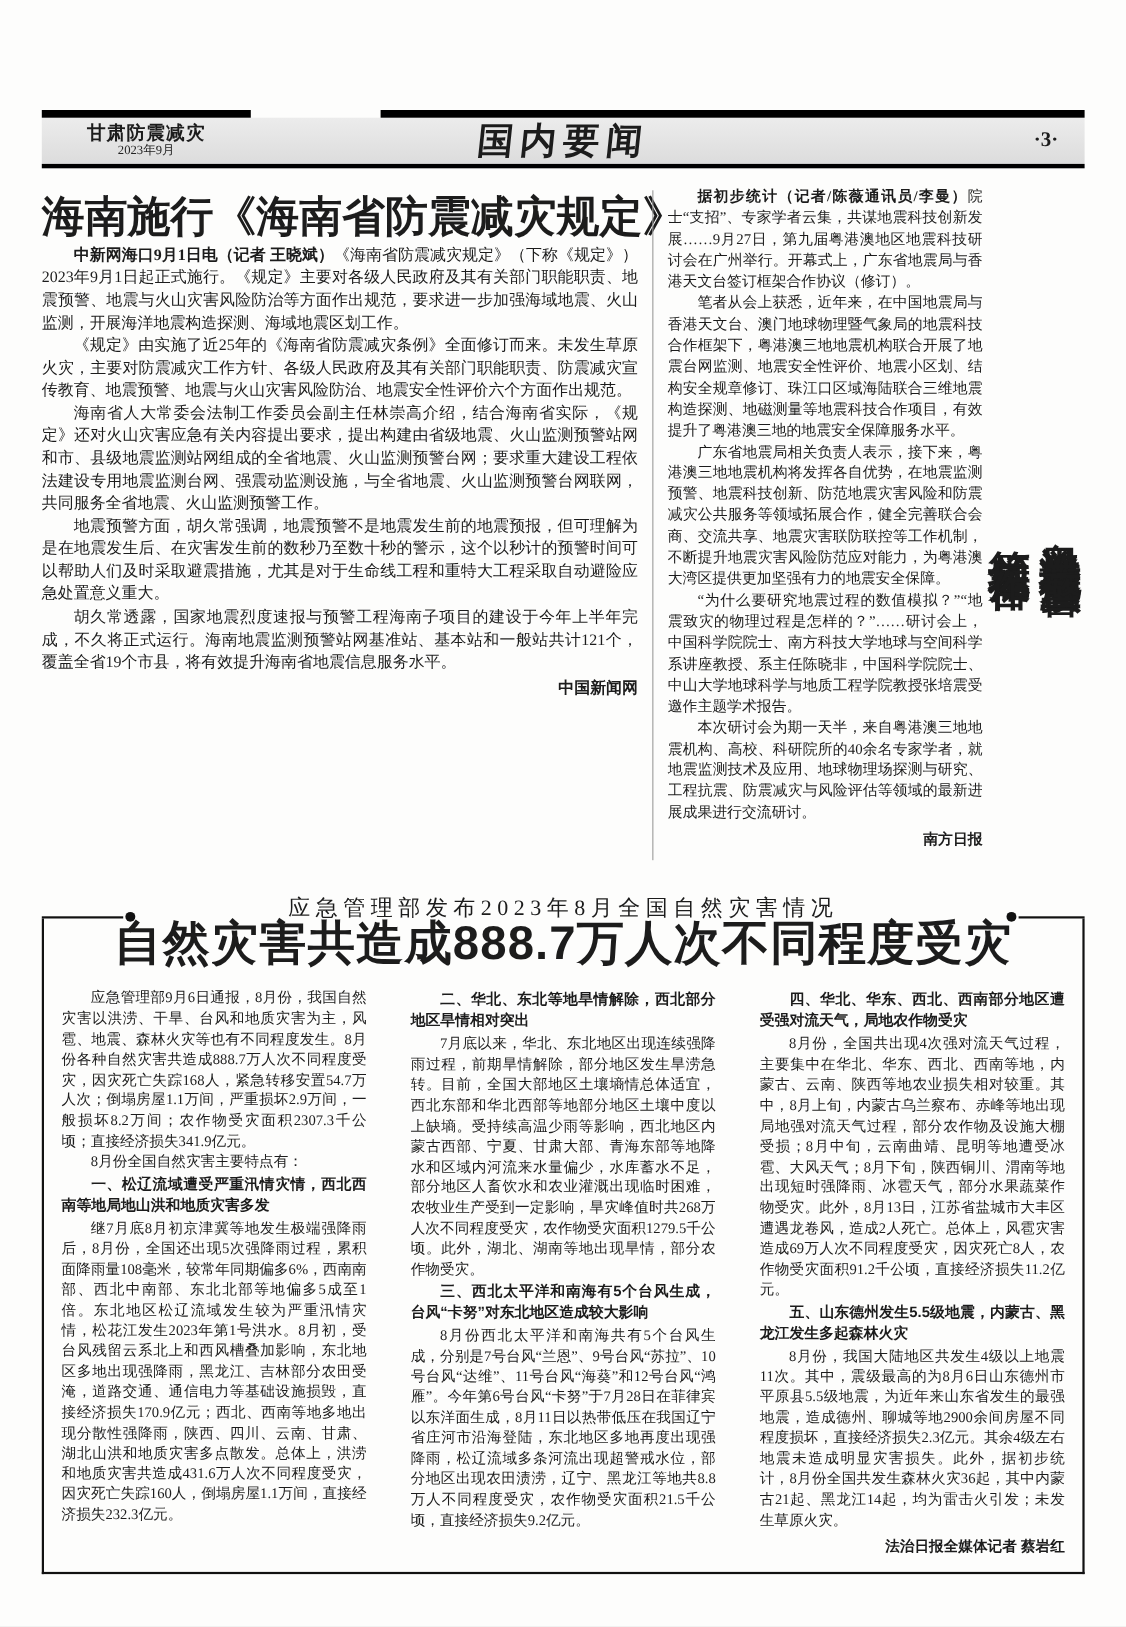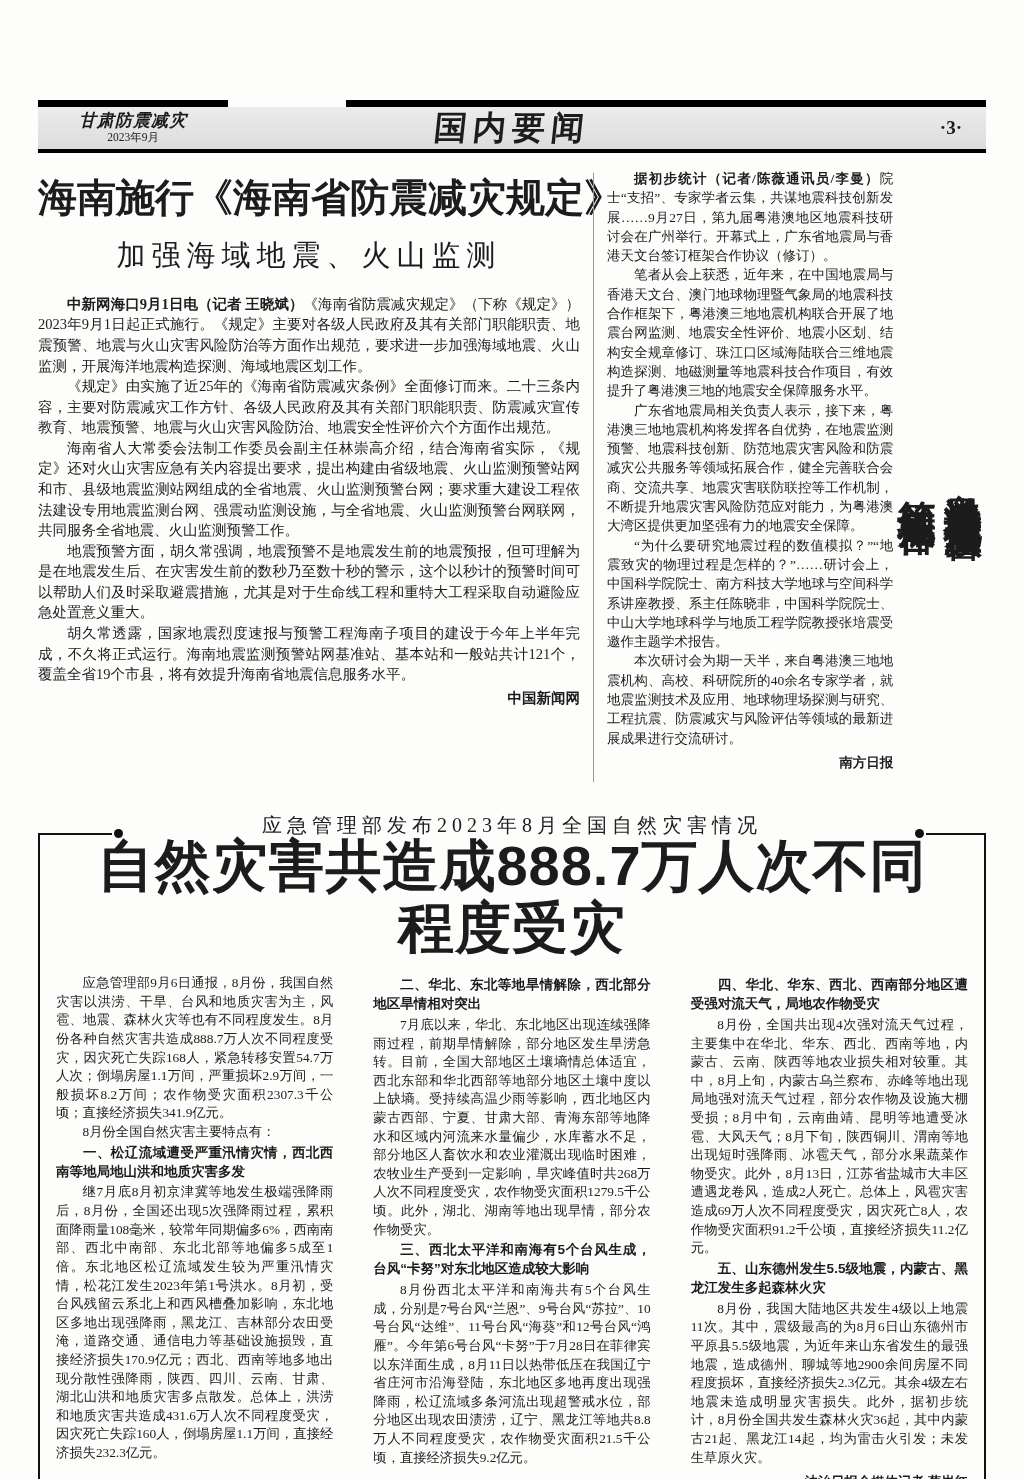--- a/index.html
+++ b/index.html
@@ -18,21 +18,21 @@
   .bar.b1 { width: 20%; }
   .hdr-topbars .gap { width: 12.5%; }
   .bar.b2 { flex: 1; }
   .hdr-band {
     background: linear-gradient(#ececec, #dcdcdc);
     border-bottom: 4px solid #000;
     display: flex; align-items: center;
     height: 46px; padding: 0 10px;
   }
   .masthead { width: 170px; text-align: center; line-height: 1.1; }
-  .masthead .mh-title { font-weight: bold; font-style: italic; font-size: 17px; letter-spacing: 1px; }
+  .masthead .mh-title { font-weight: bold; font-size: 17px; letter-spacing: 1px; }
   .masthead .mh-date { font-size: 11.5px; color: #222; }
   .section-title {
     flex: 1; text-align: center; font-size: 33px; font-weight: bold;
     font-family: "Liberation Sans", sans-serif;
     transform: skewX(-6deg); letter-spacing: 6px;
   }
   .page-no { width: 170px; text-align: right; font-size: 19px; font-weight: bold; padding-right: 14px; }
 
   
   .top-row { display: flex; margin-top: 16px; min-height: 625px; }
@@ -68,21 +68,21 @@
   }
   .art3-box { border: 2px solid #111; border-top: none; position: relative; padding: 0 16px 14px 16px; }
   .rule-seg { position: absolute; top: -2px; height: 2px; background: #111; }
   .rule-seg.left { left: -2px; width: 74px; }
   .rule-seg.right { right: -2px; width: 60px; }
   .rule-dot { position: absolute; top: -6px; width: 9px; height: 9px; border-radius: 50%; background: #111; }
   .rule-dot.left { left: 74px; }
   .rule-dot.right { right: 60px; }
   .art3 h2.main-headline {
     font-family: "Liberation Sans", sans-serif;
-    text-align: center; font-size: 56px; font-weight: bold;
+    text-align: center; font-size: 43px; font-weight: bold;
     letter-spacing: 1px; margin: -14px 40px 16px 40px; line-height: 1.1;
   }
   .art3-cols { display: flex; gap: 40px; }
   .art3-col { flex: 1; }
   .art3-col p { font-size: 13.3px; line-height: 1.4; text-align: justify; text-indent: 2em; }
   .art3-col p.sec-head { font-weight: bold; font-family: "Liberation Sans", sans-serif; font-size: 13.5px; margin: 2px 0; }
 </style>
 </head>
 <body>
 
@@ -101,24 +101,23 @@
       </div>
       <div class="section-title">国内要闻</div>
       <div class="page-no">·3·</div>
     </div>
   </div>
 
   <div class="top-row">
 
     <div class="art1">
       <h1>海南施行《海南省防震减灾规定》</h1>
-      <h2>加强海域地震、火山监测</h2>
       <div class="body">
         <p><span class="lead-bold">中新网海口9月1日电（记者 王晓斌）</span><span>《海南省防震减灾规定》（下称《规定》）2023年9月1日起正式施行。《规定》主要对各级人民政府及其有关部门职能职责、地震预警、地震与火山灾害风险防治等方面作出规范，要求进一步加强海域地震、火山监测，开展海洋地震构造探测、海域地震区划工作。</span></p>
-        <p>《规定》由实施了近25年的《海南省防震减灾条例》全面修订而来。二十三条内容，主要对防震减灾工作方针、各级人民政府及其有关部门职能职责、防震减灾宣传教育、地震预警、地震与火山灾害风险防治、地震安全性评价六个方面作出规范。</p>
+        <p>《规定》由实施了近25年的《海南省防震减灾条例》全面修订而来。未发生草原火灾，主要对防震减灾工作方针、各级人民政府及其有关部门职能职责、防震减灾宣传教育、地震预警、地震与火山灾害风险防治、地震安全性评价六个方面作出规范。</p>
         <p>海南省人大常委会法制工作委员会副主任林崇高介绍，结合海南省实际，《规定》还对火山灾害应急有关内容提出要求，提出构建由省级地震、火山监测预警站网和市、县级地震监测站网组成的全省地震、火山监测预警台网；要求重大建设工程依法建设专用地震监测台网、强震动监测设施，与全省地震、火山监测预警台网联网，共同服务全省地震、火山监测预警工作。</p>
         <p>地震预警方面，胡久常强调，地震预警不是地震发生前的地震预报，但可理解为是在地震发生后、在灾害发生前的数秒乃至数十秒的警示，这个以秒计的预警时间可以帮助人们及时采取避震措施，尤其是对于生命线工程和重特大工程采取自动避险应急处置意义重大。</p>
         <p><span>胡久常透露，国家地震烈度速报与预警工程海南子项目的建设于今年上半年完成，不久将正式运行。海南地震监测预警站网基准站、基本站和一般站共计121个，覆盖全省19个市县，将有效提升海南省地震信息服务水平。</span><span class="byline">中国新闻网</span></p>
       </div>
     </div>
 
     <div class="vdivider"></div>
 
     <div class="art2">
       <div class="body">

